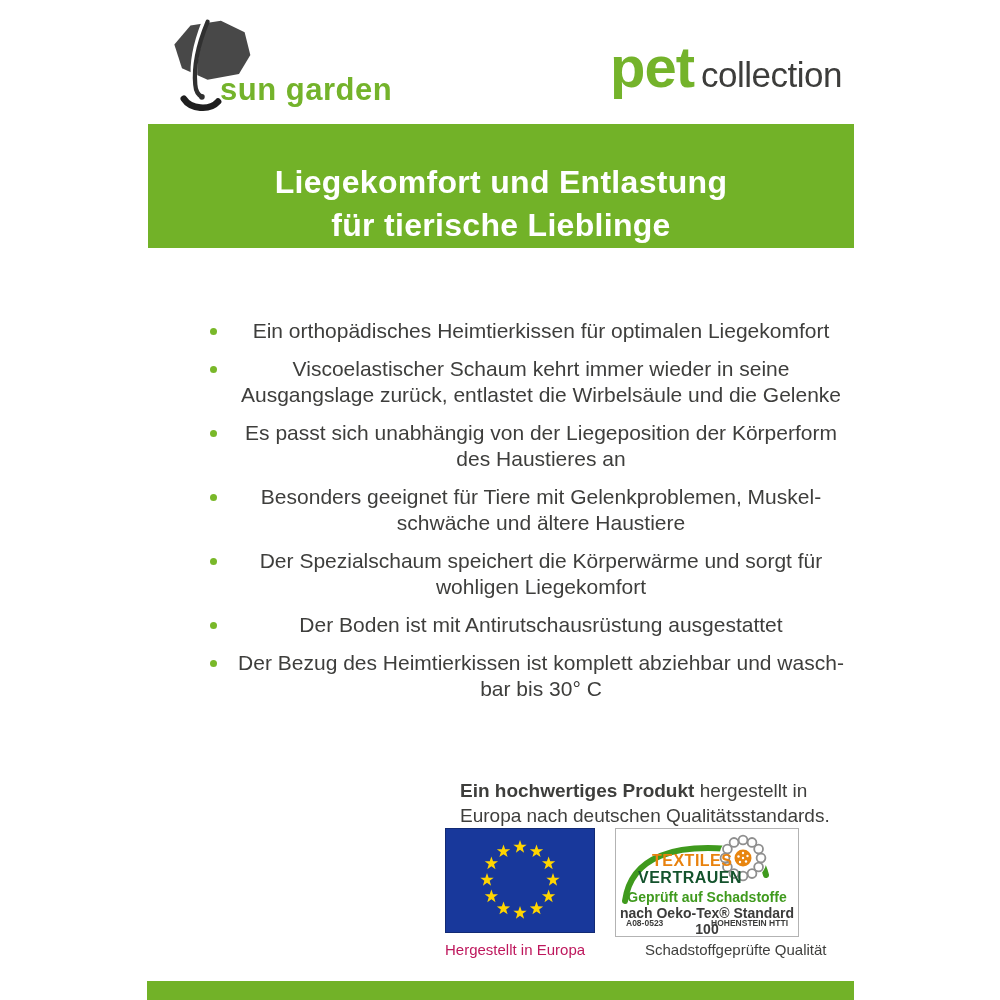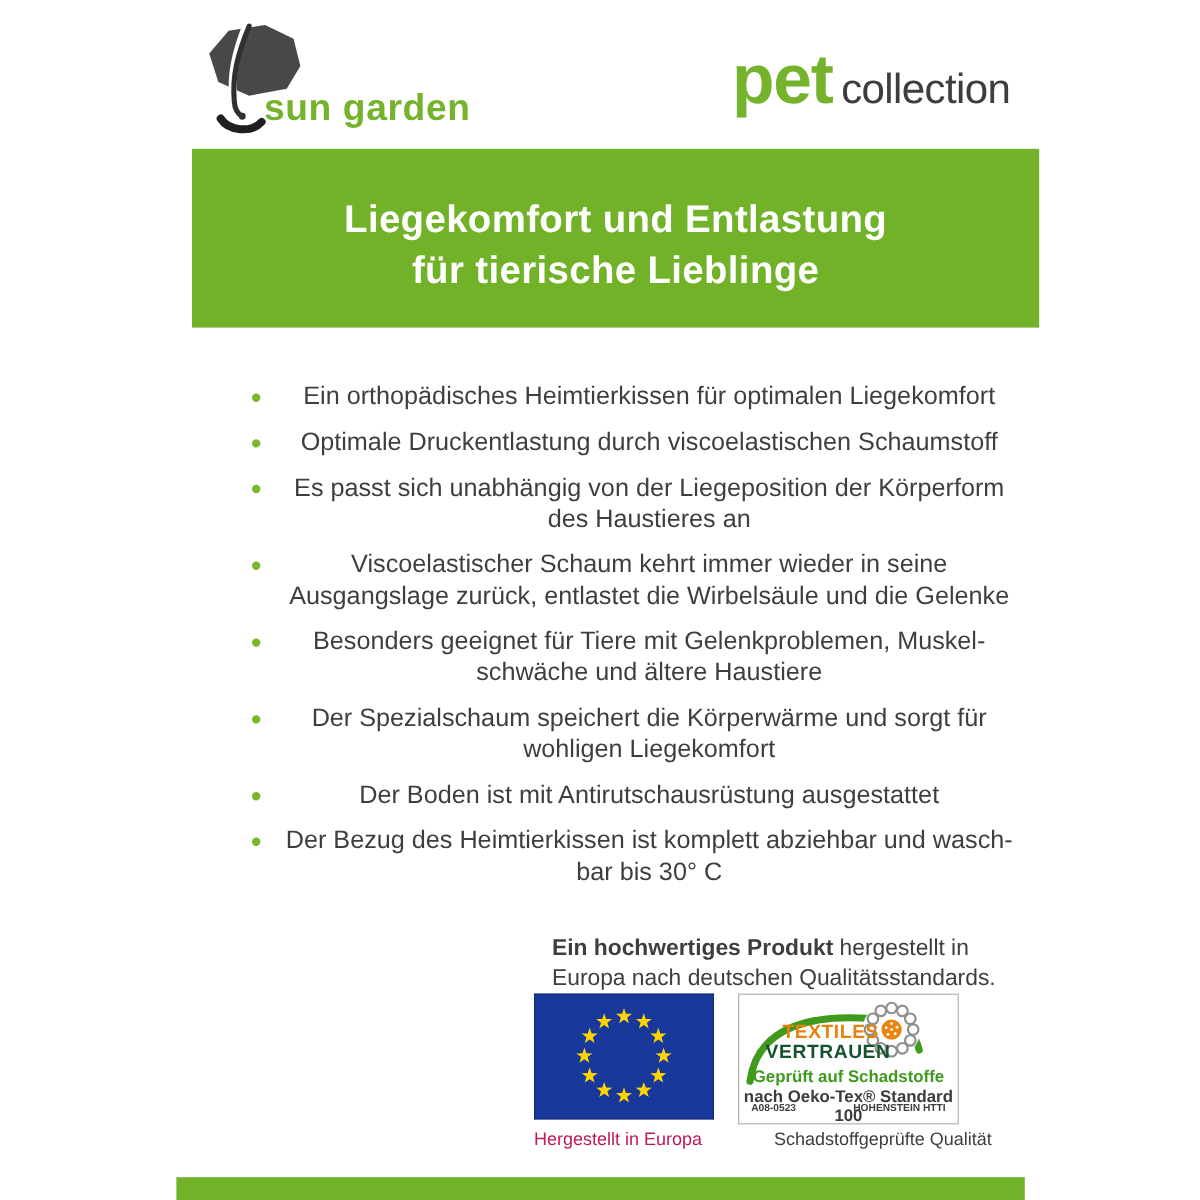--- a/index.html
+++ b/index.html
@@ -8,21 +8,21 @@
   .page{position:absolute;inset:0;background:#fff;}
 
   
   .logo-wrap{position:absolute;left:162px;top:18px;width:95px;height:95px;}
   .brand-name{position:absolute;left:220px;top:72px;font-size:31px;font-weight:600;color:#74b32b;letter-spacing:.5px;}
   .pet-collection{position:absolute;left:610px;top:38px;display:flex;align-items:baseline;gap:7px;}
   .pet-word{font-size:58px;font-weight:bold;color:#74b32b;letter-spacing:-1px;line-height:1;}
   .collection-word{font-size:35px;font-weight:400;color:#3d3d3b;letter-spacing:-.5px;}
 
   
-  .banner{position:absolute;left:148px;top:124px;width:706px;height:149px;background:#72b228;margin-left:12px;}
+  .banner{position:absolute;left:148px;top:124px;width:706px;height:124px;background:#72b228;}
   .banner-title{margin:0;padding-top:37px;text-align:center;color:#fff;font-size:32px;font-weight:bold;line-height:43px;white-space:pre-line;letter-spacing:.3px;}
 
   
   .features{position:absolute;left:148px;top:318px;width:706px;margin:0;padding:0;list-style:none;}
   .features li{position:relative;padding-left:80px;margin-bottom:12px;font-size:21px;line-height:26px;white-space:pre-line;text-align:center;}
   .bullet{position:absolute;left:62px;top:10px;width:7px;height:7px;border-radius:50%;background:#79b829;}
 
   
   .quality{position:absolute;left:460px;top:778px;width:380px;font-size:19px;line-height:25px;white-space:pre-line;}
   .quality b{font-weight:bold;}
@@ -66,25 +66,24 @@
     <span class="collection-word">collection</span>
   </div>
 
   <div class="banner">
     <h1 class="banner-title">Liegekomfort und Entlastung
 für tierische Lieblinge</h1>
   </div>
 
   <ul class="features">
     <li><span class="bullet"></span><span>Ein orthopädisches Heimtierkissen für optimalen Liegekomfort</span></li>
-    <li><span class="bullet"></span><span>Optimale Druckentlastung durch viscoelastischen Schaumstoff</span></li>
+    <li><span class="bullet"></span><span>Viscoelastischer Schaum kehrt immer wieder in seine
+Ausgangslage zurück, entlastet die Wirbelsäule und die Gelenke</span></li>
     <li><span class="bullet"></span><span>Es passt sich unabhängig von der Liegeposition der Körperform
 des Haustieres an</span></li>
-    <li><span class="bullet"></span><span>Viscoelastischer Schaum kehrt immer wieder in seine
-Ausgangslage zurück, entlastet die Wirbelsäule und die Gelenke</span></li>
     <li><span class="bullet"></span><span>Besonders geeignet für Tiere mit Gelenkproblemen, Muskel-
 schwäche und ältere Haustiere</span></li>
     <li><span class="bullet"></span><span>Der Spezialschaum speichert die Körperwärme und sorgt für
 wohligen Liegekomfort</span></li>
     <li><span class="bullet"></span><span>Der Boden ist mit Antirutschausrüstung ausgestattet</span></li>
     <li><span class="bullet"></span><span>Der Bezug des Heimtierkissen ist komplett abziehbar und wasch-
 bar bis 30° C</span></li>
   </ul>
 
   <div class="quality"><b>Ein hochwertiges Produkt</b><span> hergestellt in

